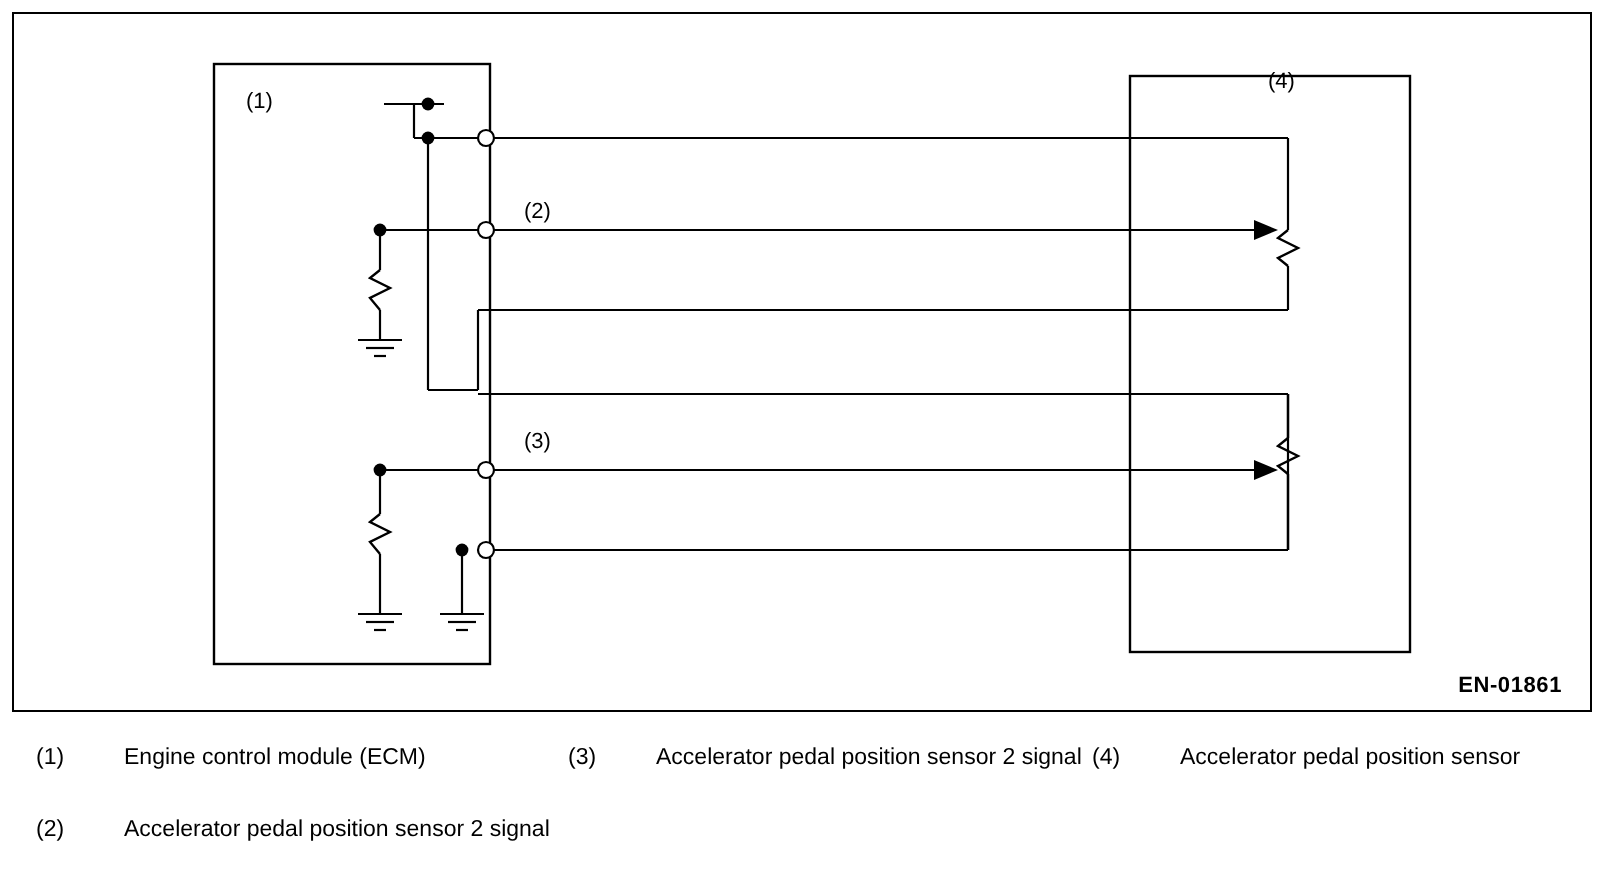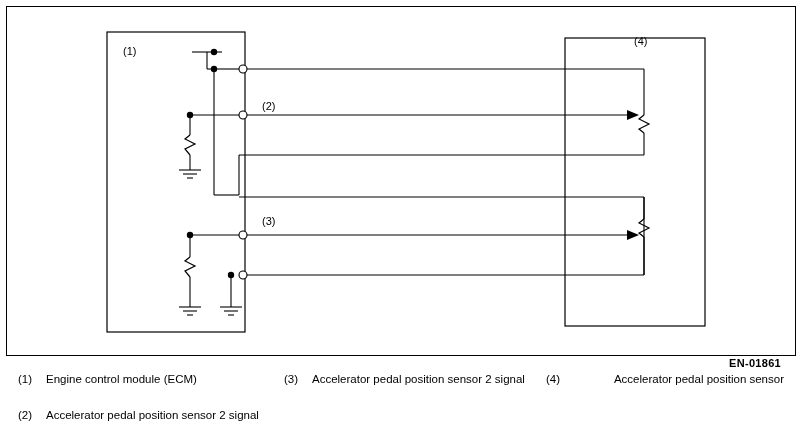--- a/index.html
+++ b/index.html
@@ -40,21 +40,21 @@
     color: #000000;
     white-space: nowrap;
   }
   #label-1 { left: 116px; top: 38px; }
   #label-2 { left: 255px; top: 93px; }
   #label-3 { left: 255px; top: 208px; }
   #label-4 { left: 627px; top: 28px; }
   #drawing-code {
     position: absolute;
     right: 14px;
-    top: 350px;
+    top: 330px;
     font-size: 11px;
     font-weight: bold;
     letter-spacing: 0.3px;
   }
   #legend {
     position: absolute;
     left: 6px;
     top: 364px;
     width: 790px;
     height: 78px;
@@ -64,29 +64,29 @@
     font-size: 11.5px;
     line-height: 15px;
   }
   .legend-num {
     position: absolute;
     width: 26px;
     text-align: left;
   }
   .legend-text {
     position: absolute;
-    left: 28px;
+    left: 44px;
     top: 0;
     width: 230px;
   }
   #legend-item-1 { left: 12px; top: 8px; width: 270px; }
   #legend-item-2 { left: 12px; top: 44px; width: 270px; }
   #legend-item-3 { left: 278px; top: 8px; width: 270px; }
   #legend-item-4 { left: 540px; top: 8px; width: 250px; }
-  #legend-item-4 .legend-text { width: 210px; text-align: right; }
+  #legend-item-4 .legend-text { width: 210px; }
 </style>
 </head>
 <body>
 
 <div id="page">
 
   <div id="diagram-frame">
 
     <svg id="svg-schematic" width="788" height="348" viewBox="0 0 788 348">
       <g fill="none" stroke="#000000" stroke-width="1.2">

